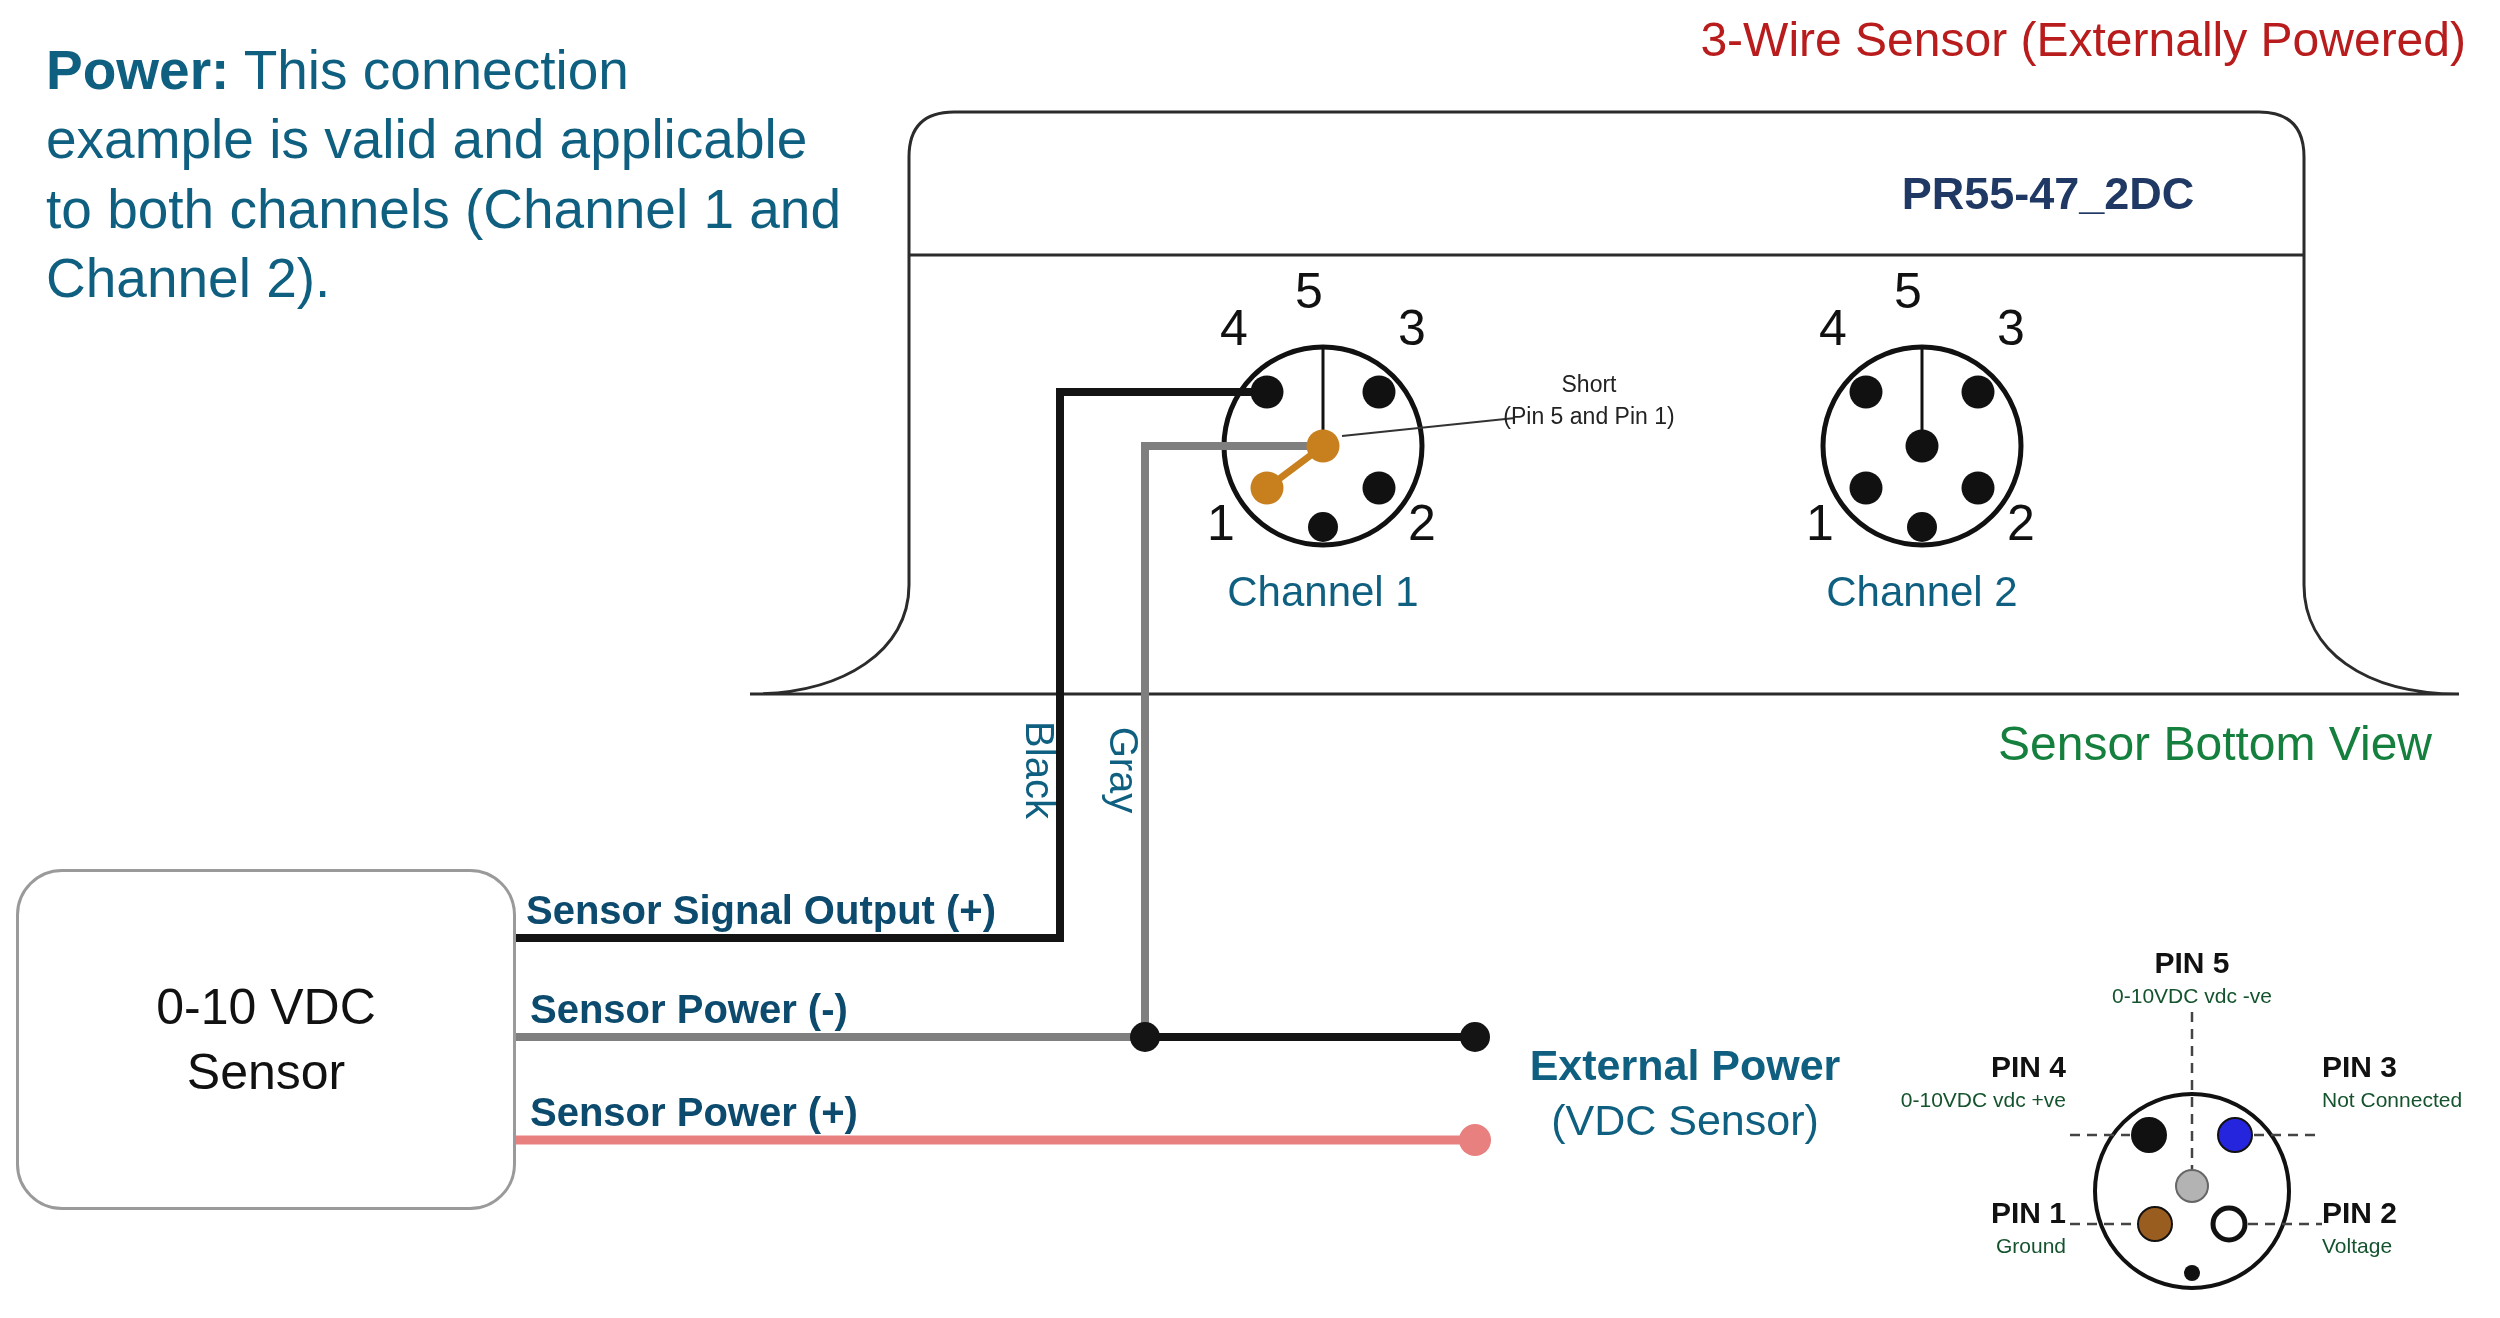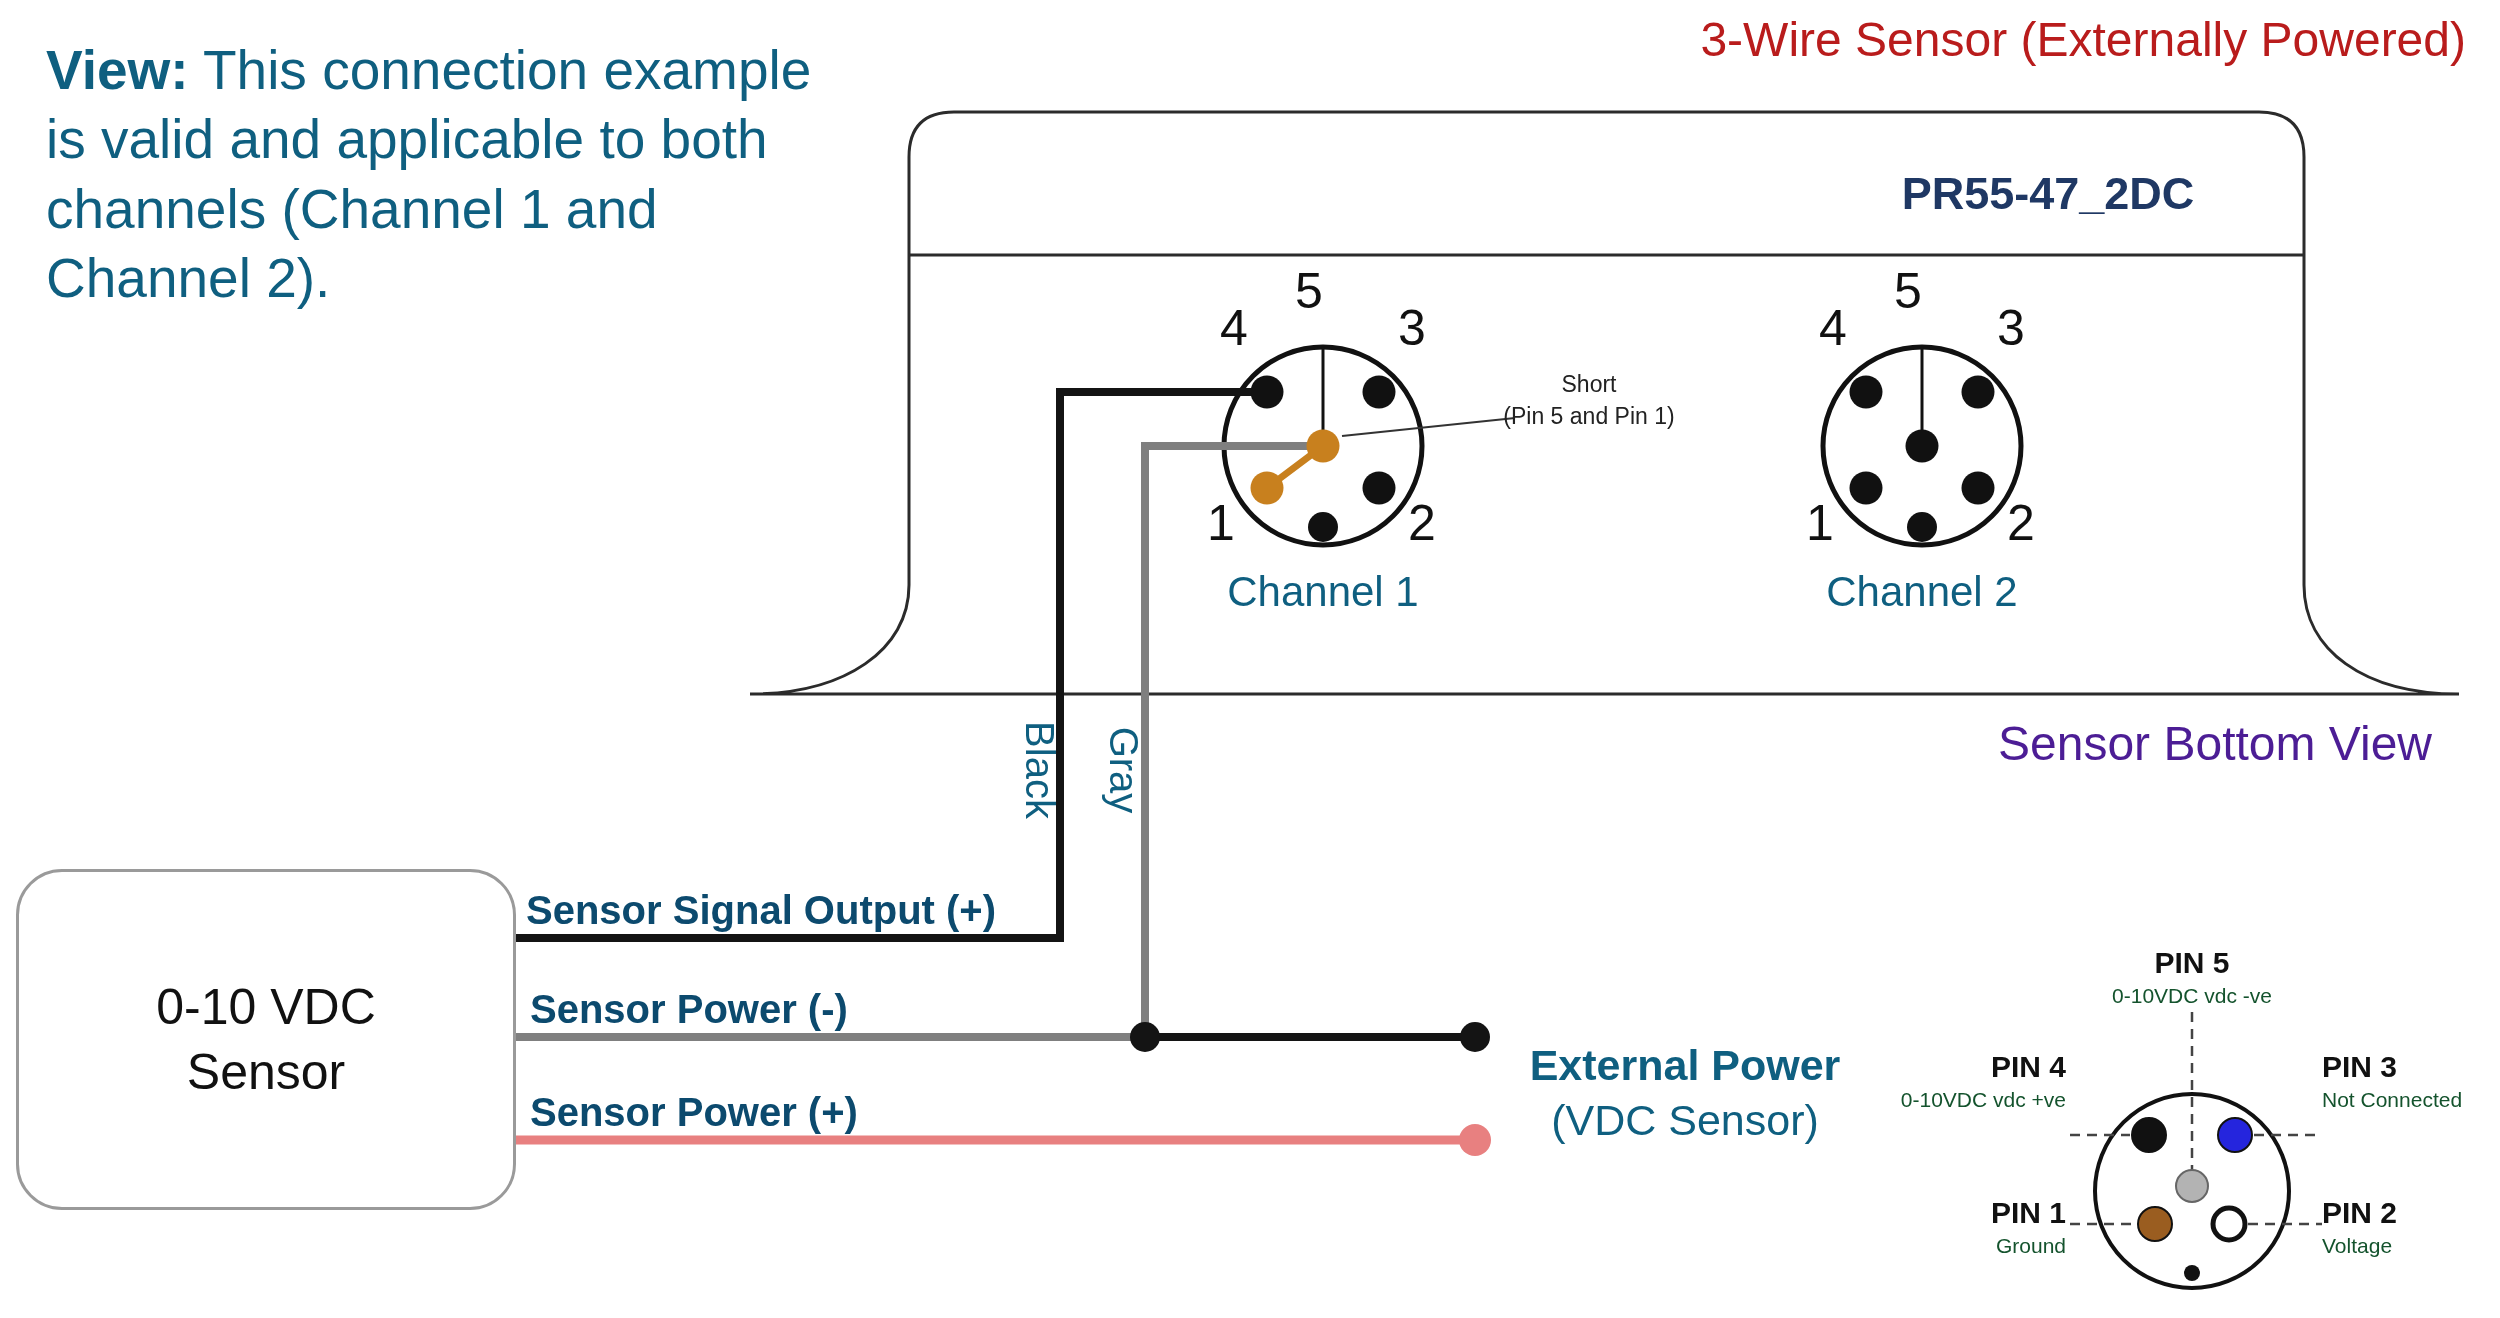--- a/index.html
+++ b/index.html
@@ -5,21 +5,21 @@
   html,body{margin:0;padding:0;background:#fff;}
   #canvas{position:relative;width:2500px;height:1318px;background:#fff;overflow:hidden;
           font-family:"Liberation Sans", sans-serif;}
   #shapes{position:absolute;left:0;top:0;}
   .abs{position:absolute;}
   .note{left:46px;top:36px;width:800px;font-size:55px;line-height:1.26;color:#0F5F80;}
   .note b{font-weight:700;}
   .title{right:34px;top:12px;font-size:48px;color:#b91c1c;}
   .model{left:1898px;top:168px;width:300px;text-align:center;font-size:45px;font-weight:700;color:#1F3864;}
   .chan-label{top:568px;width:300px;text-align:center;font-size:42px;color:#0F5F80;}
-  .bottom-view{right:68px;top:716px;font-size:48px;color:#4c1d95;text-align:center;}
+  .bottom-view{right:68px;top:716px;font-size:48px;color:#15803d;text-align:center;}
   .pin-num{width:60px;height:60px;display:flex;align-items:center;justify-content:center;
            font-size:50px;color:#111;}
   .short-note{left:1449px;top:368px;width:280px;text-align:center;font-size:23px;line-height:1.4;color:#222;}
   .sensor-box{left:16px;top:869px;width:494px;height:335px;border:3px solid #9a9a9a;border-radius:46px;
               background:#fff;display:flex;align-items:center;justify-content:center;text-align:center;
               font-size:50px;line-height:1.3;color:#111;}
   .wire-label{font-size:40px;font-weight:700;color:#0c4a6e;}
   .w-signal{left:526px;top:888px;}
   .w-neg{left:530px;top:987px;}
   .w-pos{left:530px;top:1090px;}
@@ -93,21 +93,21 @@
 
     <circle cx="2149" cy="1135" r="17" fill="#111" stroke="#111" stroke-width="2"></circle>
     <circle cx="2235" cy="1135" r="17" fill="#2525DD" stroke="#111" stroke-width="2"></circle>
     <circle cx="2192" cy="1186" r="16" fill="#B3B3B3" stroke="#666" stroke-width="2"></circle>
     <circle cx="2155" cy="1224" r="17" fill="#9A5D20" stroke="#111" stroke-width="2"></circle>
     <circle cx="2229" cy="1224" r="16" fill="#ffffff" stroke="#111" stroke-width="5"></circle>
     <circle cx="2192" cy="1273" r="8" fill="#111"></circle>
   </svg>
 
   <div class="abs note">
-    <b>View:</b><span> This connection example is valid and applicable to both channels (Channel 1 and Channel 2).</span>
+    <b>Power:</b><span> This connection example is valid and applicable to both channels (Channel 1 and Channel 2).</span>
   </div>
 
   <div class="abs title">3-Wire Sensor (Externally Powered)</div>
 
   <div class="abs model">PR55-47_2DC</div>
 
   <div class="abs pin-num" style="left:1279px;top:261px;">5</div>
   <div class="abs pin-num" style="left:1204px;top:298px;">4</div>
   <div class="abs pin-num" style="left:1382px;top:298px;">3</div>
   <div class="abs pin-num" style="left:1191px;top:493px;">1</div>

